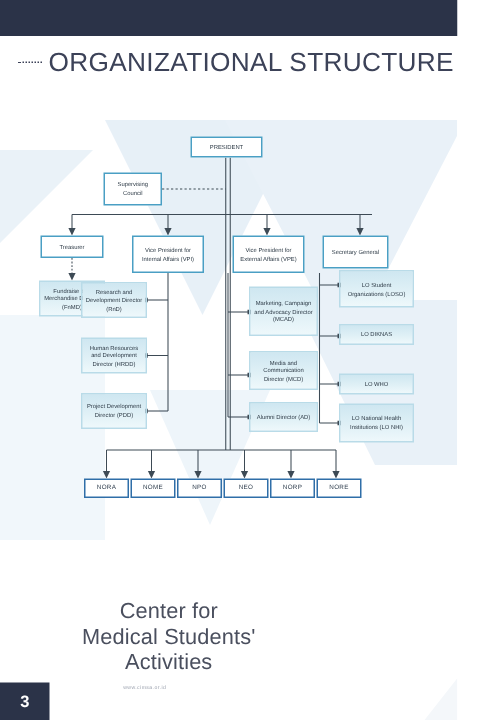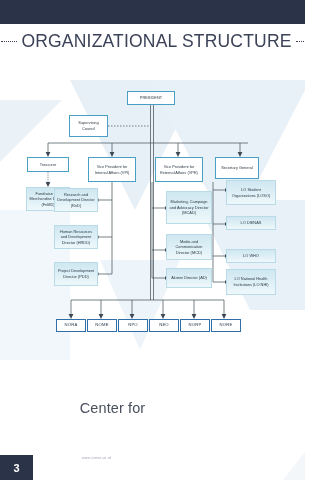--- a/index.html
+++ b/index.html
@@ -12,21 +12,21 @@
   }
 
   
   .topbar{
     position:absolute; left:0; top:0; width:305px; height:24px;
     background:#2b3348;
   }
 
   
   .title-wrap{
-    position:absolute; left:4px; top:27px; width:305px; height:28px;
+    position:absolute; left:15px; top:27px; width:305px; height:28px;
     display:flex; align-items:center; justify-content:center; gap:4px;
   }
   .title-dash{
     flex:0 0 auto; width:16px; height:0;
     border-top:1px dotted #3c4258;
   }
   .title-text{
     font-size:17.5px; letter-spacing:.2px; color:#3c4258;
     white-space:nowrap; font-weight:400;
   }
@@ -266,20 +266,22 @@
     <span>NORP</span>
   </div>
   <div class="node bottom" style="left:211px; top:259px; width:30px; height:13px;">
     <span>NORE</span>
   </div>
 </div>
 
 <div class="footer">
   <div class="logo-text">
     <div>Center for</div>
+    <div>Medical Students'</div>
+    <div>Activities</div>
   </div>
   <div class="logo-url">www.cimsa.or.id</div>
 </div>
 
 <div class="page-badge">3</div>
 
 <div class="corner">
   <svg width="28" height="28" viewBox="0 0 28 28">
     <polygon points="28,0 28,28 0,28" fill="#ffffff"></polygon>
     <polygon points="28,0 28,28 6,28" fill="#f4f7fa"></polygon>

